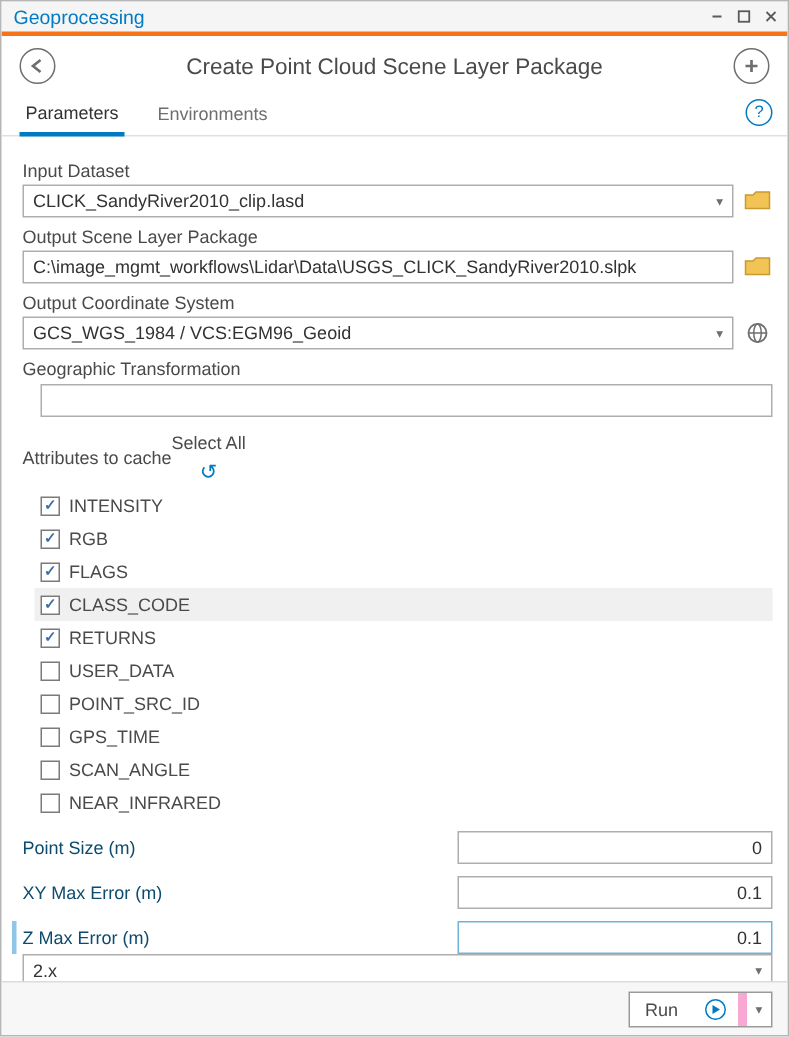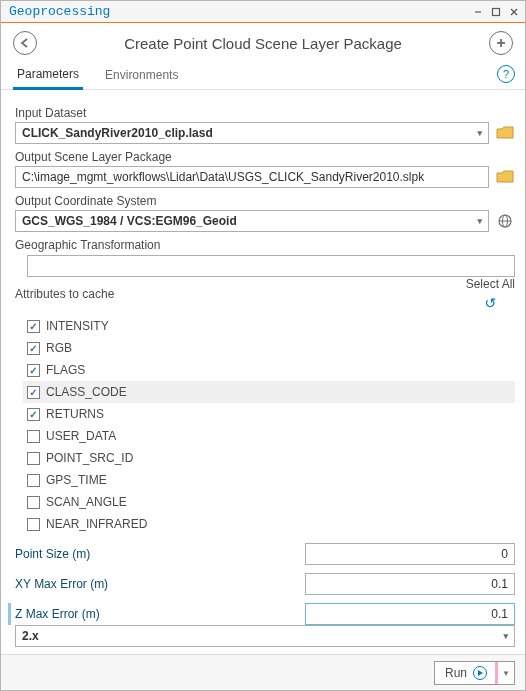--- a/index.html
+++ b/index.html
@@ -12,24 +12,23 @@
     height: 691px;
     border: 1px solid #b6b6b6;
     position: relative;
     overflow: hidden;
   }
   .pane-header {
     display: flex;
     align-items: center;
     justify-content: space-between;
     background: #f5f5f5;
-    border-bottom: 1px solid #f97316;
+    border-bottom: 3px solid #f97316;
     padding: 10px 4px;
     height: 22px;
-    font-family: Liberation Mono, monospace;
   }
   .pane-title {
     color: #007ac2;
     font-size: 13px;
     padding-left: 4px;
   }
   .pane-controls { display: flex; gap: 4px; align-items: center; }
   .pane-btn { width: 14px; height: 14px; cursor: pointer; display: flex; align-items: center; justify-content: center; }
   .tool-header {
     display: flex;
@@ -105,35 +104,34 @@
     font-size: 12px;
     background: #fff;
     color: #323232;
   }
   .select-input {
     position: relative;
     display: flex;
     align-items: center;
     justify-content: space-between;
     cursor: pointer;
-    font-weight: bold;
   }
   .select-input .caret { color: #6e6e6e; font-size: 9px; }
   .side-btn {
     width: 20px; height: 20px;
     display: flex; align-items: center; justify-content: center;
     cursor: pointer;
   }
   .indent-field { margin-left: 12px; margin-top: 3px; }
   .indent-field .text-input { width: 100%; }
   .attrs-header {
     display: flex;
-    justify-content: space-between;
-    align-items: center;
-    margin-top: 0;
+    justify-content: flex-start;
+    align-items: center;
+    margin-top: 10px;
     margin-bottom: 4px;
   }
   .select-all {
     color: #4a4a4a;
     cursor: pointer;
     display: flex;
     align-items: center;
     gap: 4px;
     font-size: 12px;
     flex-direction: column;
@@ -184,21 +182,21 @@
     gap: 0;
   }
   .run-btn {
     border: 1px solid #9a9a9a;
     background: #fff;
     height: 24px;
     display: flex;
     align-items: center;
     cursor: pointer;
   }
-  .run-main { padding: 0 8px 0 10px; display: flex; align-items: center; gap: 6px; border-right: 3px solid #f9a8d4; height: 100%; justify-content: space-between; }
+  .run-main { padding: 0 8px 0 10px; display: flex; align-items: center; gap: 18px; border-right: 6px solid #f9a8d4; height: 100%; justify-content: space-between; }
   .run-drop { width: 16px; display: flex; align-items: center; justify-content: center; font-size: 9px; color: #6e6e6e; }
   .play-circle {
     width: 14px; height: 14px;
     border: 1.5px solid #007ac2;
     border-radius: 50%;
     display: inline-flex; align-items: center; justify-content: center;
   }
   .play-circle::after {
     content: "";
     border-left: 5px solid #007ac2;

